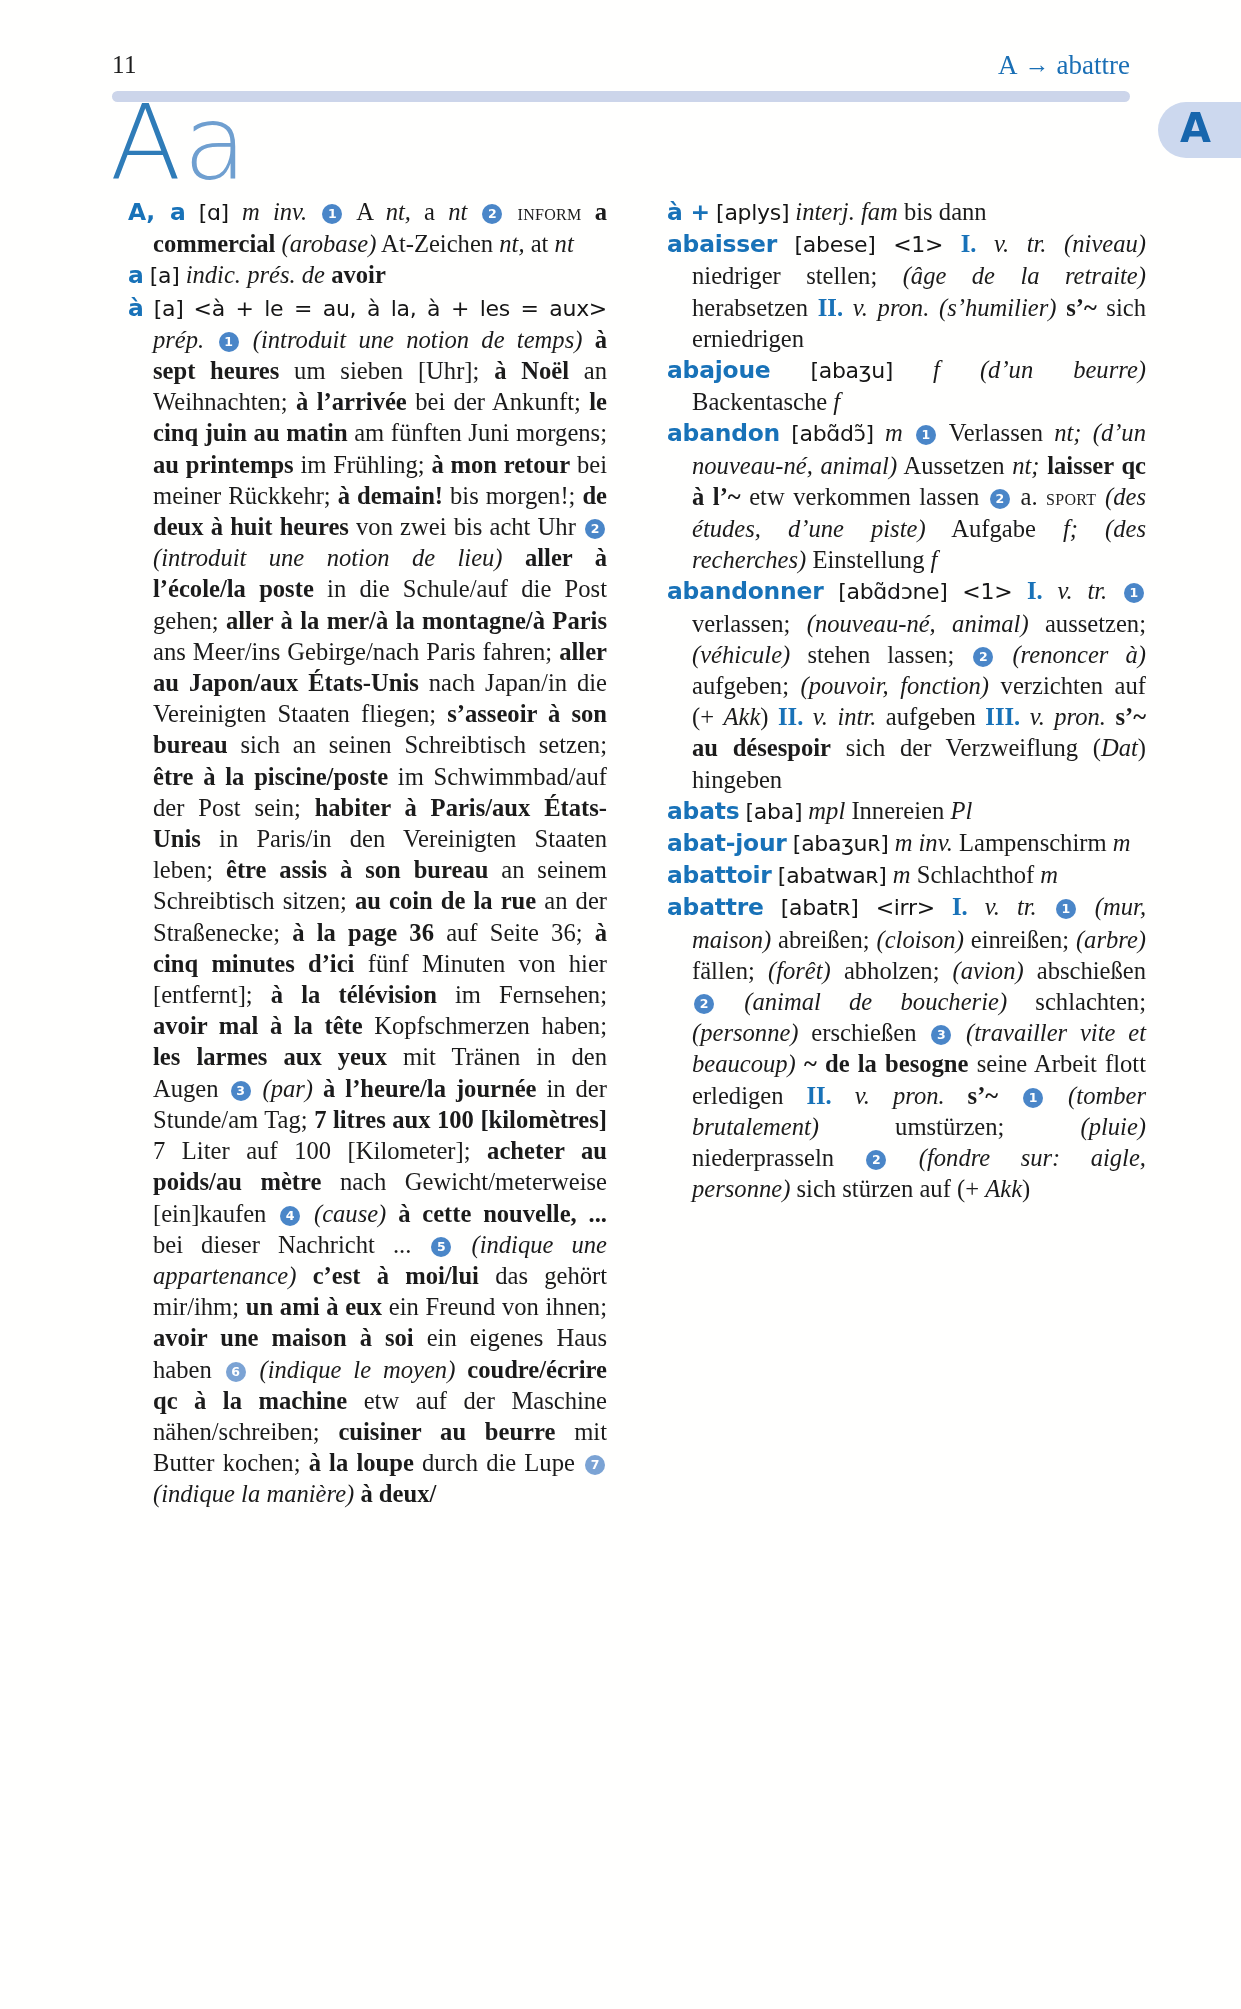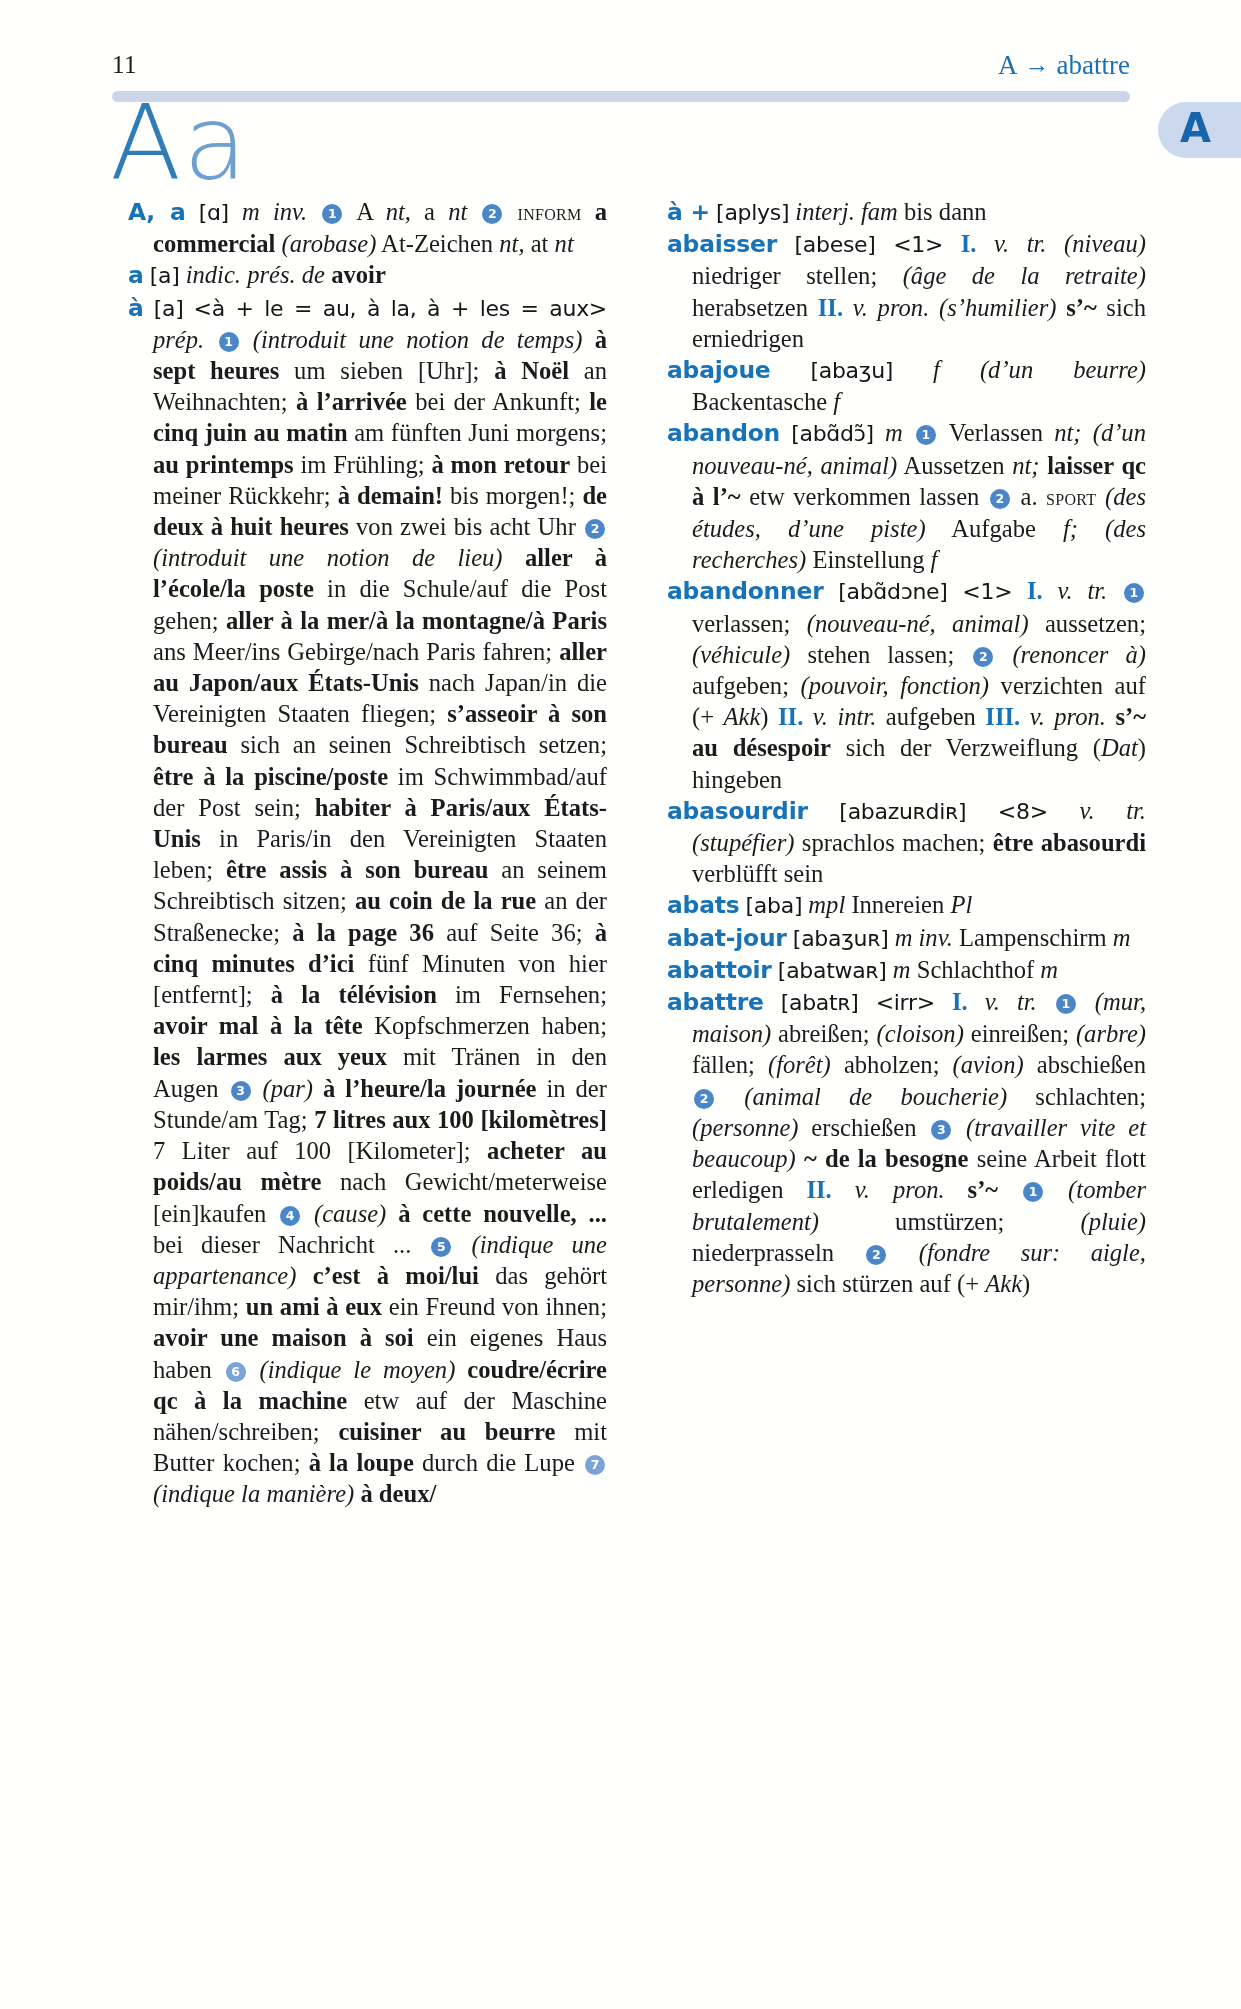--- a/index.html
+++ b/index.html
@@ -251,21 +251,20 @@
 
       <p class="entry"><span class="hw">abaisser</span> <span class="ipa">[abese]</span> <span class="ipa">&lt;1&gt;</span> <span class="rn">I.</span> <span class="gram">v. tr.</span> <span class="i">(niveau)</span> niedriger stellen; <span class="i">(âge de la retraite)</span> herabsetzen <span class="rn">II.</span> <span class="gram">v. pron.</span> <span class="i">(s’humilier)</span> <span class="b">s’~</span> sich erniedrigen</p>
 
       <p class="entry"><span class="hw">abajoue</span> <span class="ipa">[abaʒu]</span> <span class="gram">f</span> <span class="i">(d’un beurre)</span> Backentasche <span class="gram">f</span></p>
 
       <p class="entry"><span class="hw">abandon</span> <span class="ipa">[abɑ̃dɔ̃]</span> <span class="gram">m</span> <span class="num num-dark">1</span> Verlassen <span class="gram">nt;</span> <span class="i">(d’un nouveau-né, animal)</span> Aussetzen <span class="gram">nt;</span> <span class="b">laisser qc à l’~</span> etw verkommen lassen <span class="num num-dark">2</span> a. <span class="sc">sport</span> <span class="i">(des études, d’une piste)</span> Aufgabe <span class="gram">f;</span> <span class="i">(des recherches)</span> Einstellung <span class="gram">f</span></p>
 
 
       <p class="entry"><span class="hw">abandonner</span> <span class="ipa">[abɑ̃dɔne]</span> <span class="ipa">&lt;1&gt;</span> <span class="rn">I.</span> <span class="gram">v. tr.</span> <span class="num num-dark">1</span> verlassen; <span class="i">(nouveau-né, animal)</span> aussetzen; <span class="i">(véhicule)</span> stehen lassen; <span class="num num-dark">2</span> <span class="i">(renoncer à)</span> aufgeben; <span class="i">(pouvoir, fonction)</span> verzichten auf (+ <span class="i">Akk</span>) <span class="rn">II.</span> <span class="gram">v. intr.</span> aufgeben <span class="rn">III.</span> <span class="gram">v. pron.</span> <span class="b">s’~ au désespoir</span> sich der Verzweiflung (<span class="i">Dat</span>) hingeben</p>
 
-      <p class="entry"><span class="hw">abasourdir</span> <span class="ipa">[abazuʀdiʀ]</span> <span class="ipa">&lt;8&gt;</span> <span class="gram">v. tr.</span> <span class="i">(stupéfier)</span> sprachlos machen; <span class="b">être abasourdi</span> verblüfft sein</p>
 
       <p class="entry"><span class="hw">abats</span> <span class="ipa">[aba]</span> <span class="gram">mpl</span> Innereien <span class="gram">Pl</span></p>
 
       <p class="entry"><span class="hw">abat-jour</span> <span class="ipa">[abaʒuʀ]</span> <span class="gram">m inv.</span> Lampenschirm <span class="gram">m</span></p>
 
 
       <p class="entry"><span class="hw">abattoir</span> <span class="ipa">[abatwaʀ]</span> <span class="gram">m</span> Schlachthof <span class="gram">m</span></p>
 
       <p class="entry"><span class="hw">abattre</span> <span class="ipa">[abatʀ]</span> <span class="ipa">&lt;irr&gt;</span> <span class="rn">I.</span> <span class="gram">v. tr.</span> <span class="num num-dark">1</span> <span class="i">(mur, maison)</span> abreißen; <span class="i">(cloison)</span> einreißen; <span class="i">(arbre)</span> fällen; <span class="i">(forêt)</span> abholzen; <span class="i">(avion)</span> abschießen <span class="num num-dark">2</span> <span class="i">(animal de boucherie)</span> schlachten; <span class="i">(personne)</span> erschießen <span class="num num-dark">3</span> <span class="i">(travailler vite et beaucoup)</span> <span class="b">~ de la besogne</span> seine Arbeit flott erledigen <span class="rn">II.</span> <span class="gram">v. pron.</span> <span class="b">s’~</span> <span class="num num-dark">1</span> <span class="i">(tomber brutalement)</span> umstürzen; <span class="i">(pluie)</span> niederprasseln <span class="num num-dark">2</span> <span class="i">(fondre sur: aigle, personne)</span> sich stürzen auf (+ <span class="i">Akk</span>)</p>
 

